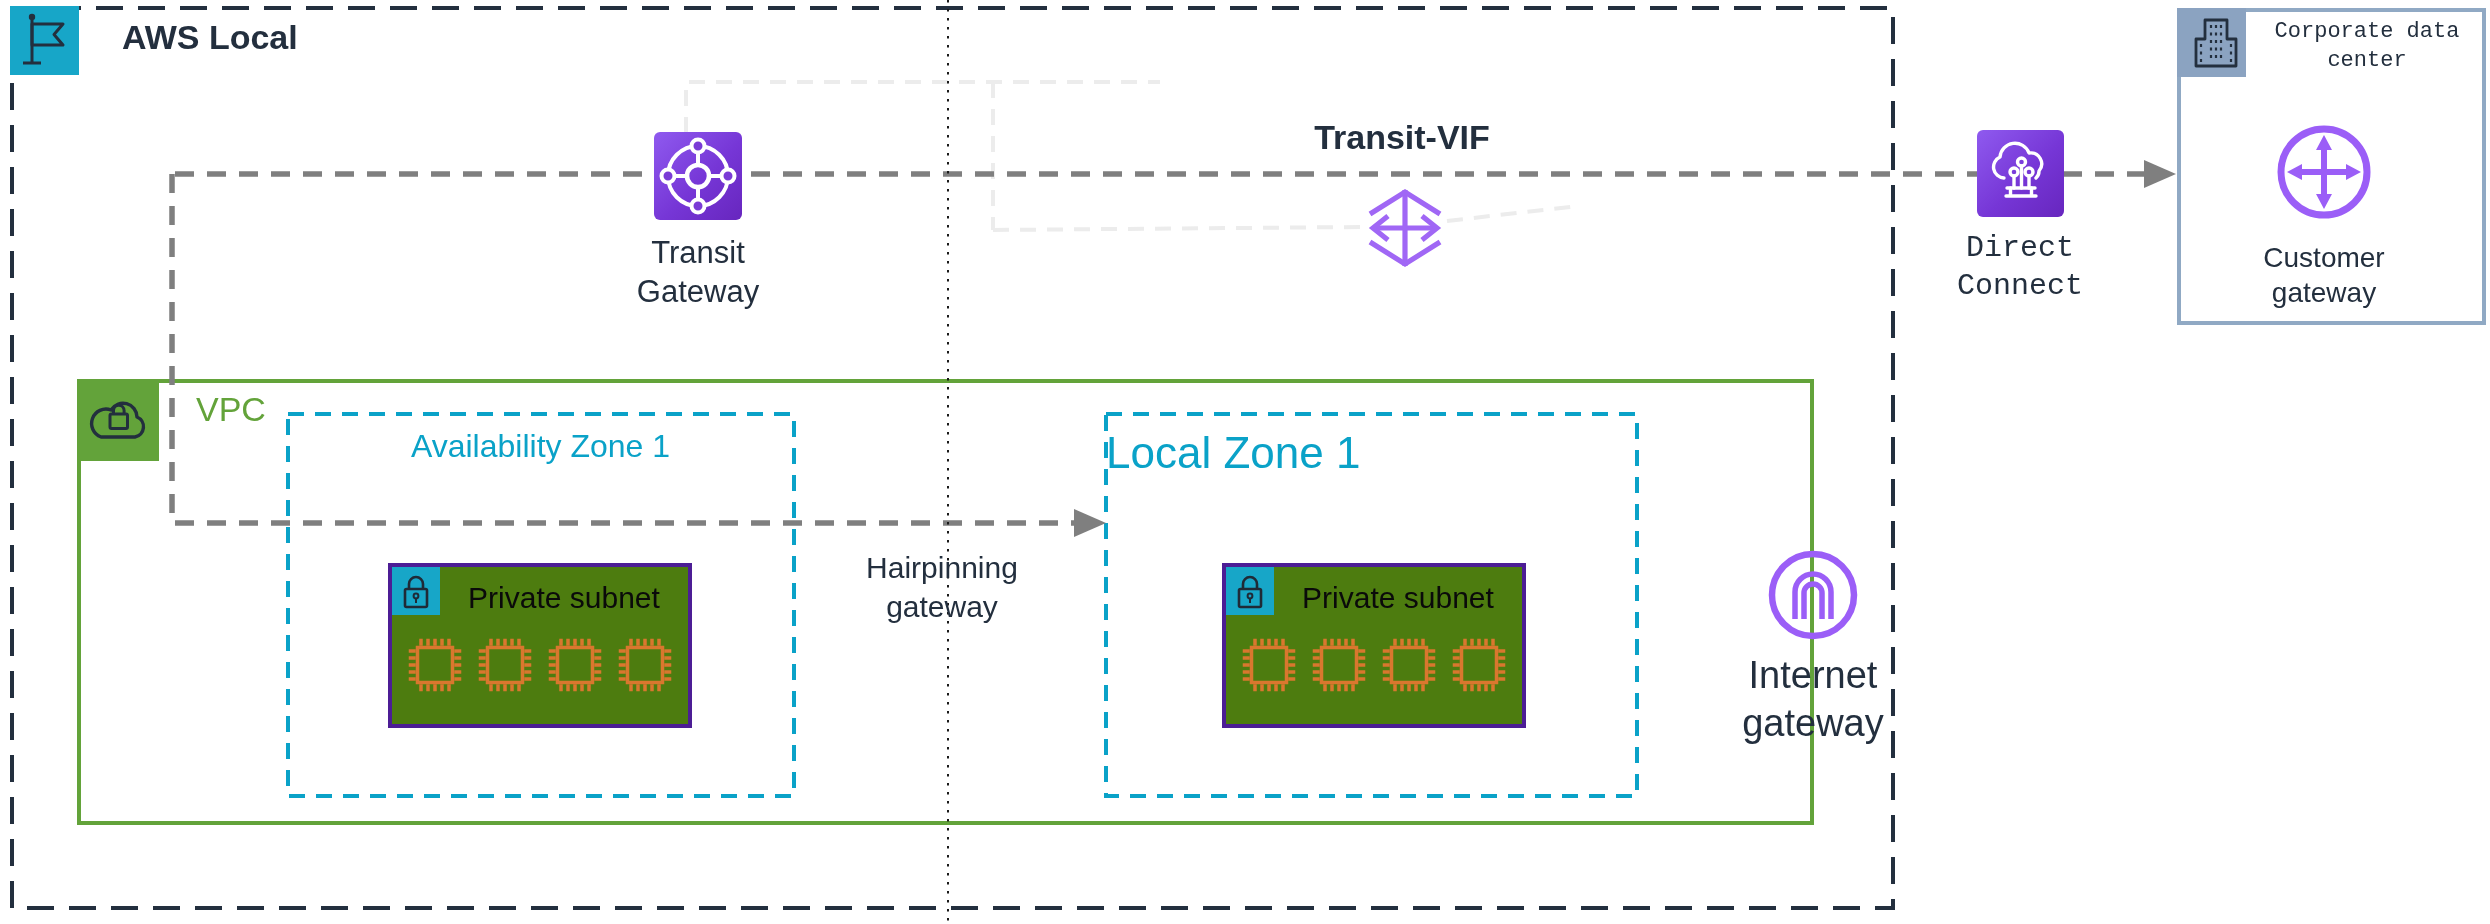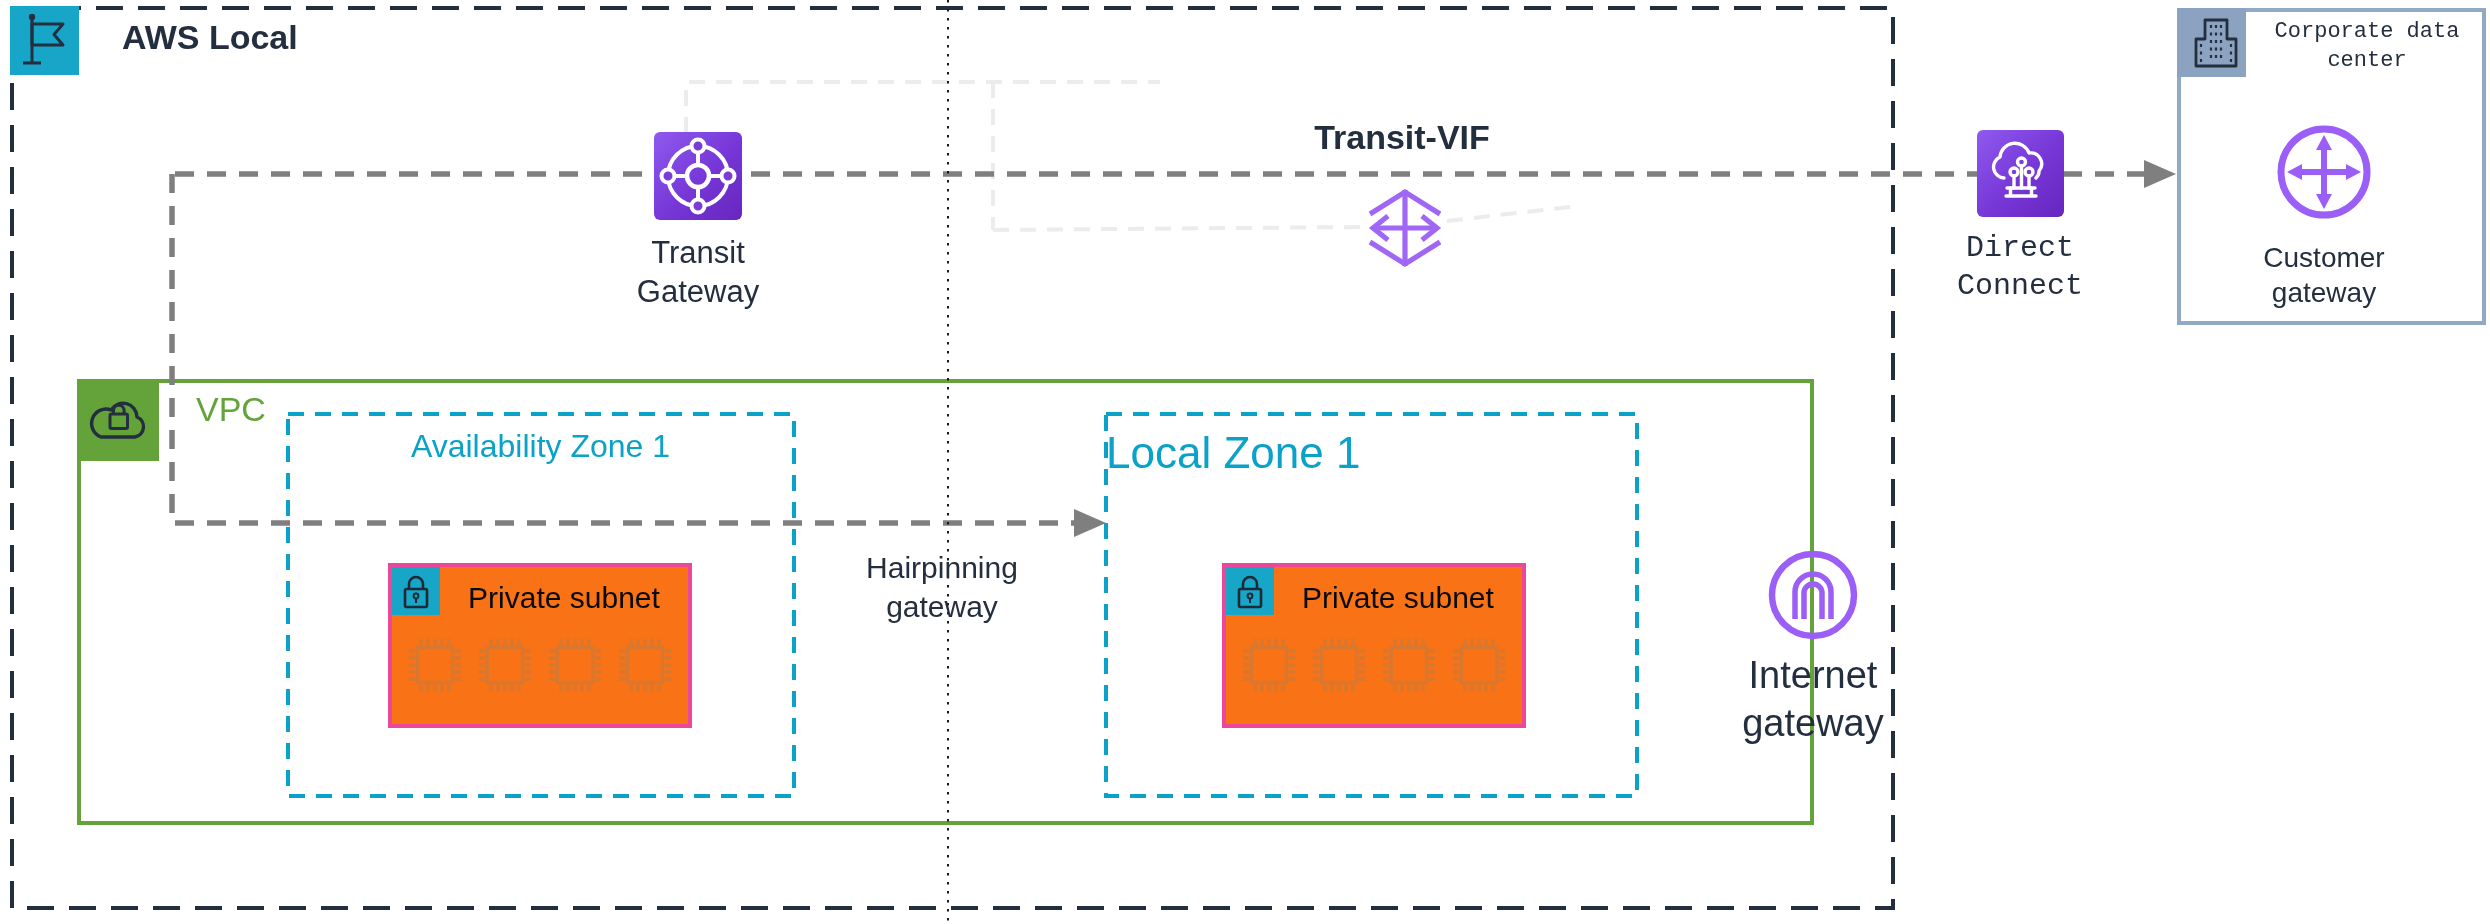--- a/index.html
+++ b/index.html
@@ -16,21 +16,21 @@
   
   #region-label{left:122px;top:18px;font-size:34px;font-weight:bold;z-index:4;}
   #region-flag{left:10px;top:6px;width:69px;height:69px;background:#17A6C8;z-index:4;}
 
   #vpc-icon{left:78px;top:380px;width:81px;height:81px;background:#63A33A;z-index:4;}
   #vpc-label{left:196px;top:390px;font-size:34px;color:#63A33A;z-index:4;}
 
   #az1-label{left:288px;top:428px;width:505px;text-align:center;font-size:32px;color:#0AA2C8;z-index:4;}
   #lz1-label{left:1106px;top:428px;width:530px;text-align:left;font-size:44px;color:#0AA2C8;z-index:4;}
 
-  .subnet{border:4px solid #ec4899;background:#f97316;width:296px;height:157px;z-index:3;}
+  .subnet{border:4px solid #4c1d95;background:#4d7c0f;width:296px;height:157px;z-index:3;}
   #subnet-az{left:388px;top:563px;}
   #subnet-lz{left:1222px;top:563px;}
   .subnet .lock{position:absolute;left:0;top:0;width:48px;height:48px;background:#17A6C8;}
   .subnet .subnet-title{position:absolute;left:52px;top:14px;width:240px;text-align:center;
       font-size:30px;color:#0a0a0a;}
   .subnet .chips{position:absolute;left:0;top:70px;width:296px;display:flex;
       justify-content:center;gap:14px;}
 
   #corp-box{left:2177px;top:8px;width:301px;height:309px;border:4px solid #90A9C4;background:#fff;z-index:2;}
   #corp-icon{left:2177px;top:8px;width:69px;height:69px;background:#8BA3C1;z-index:4;}

